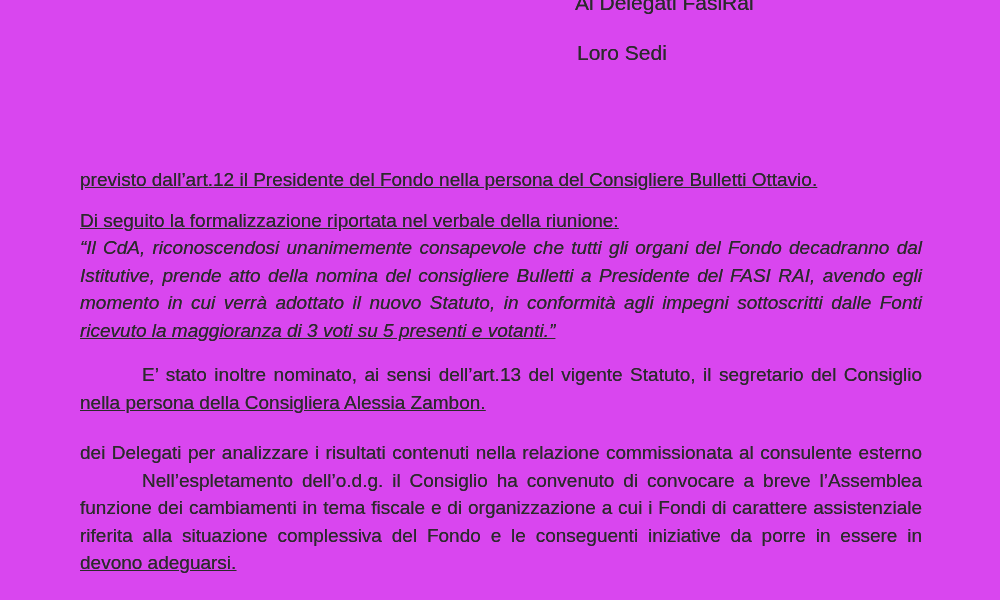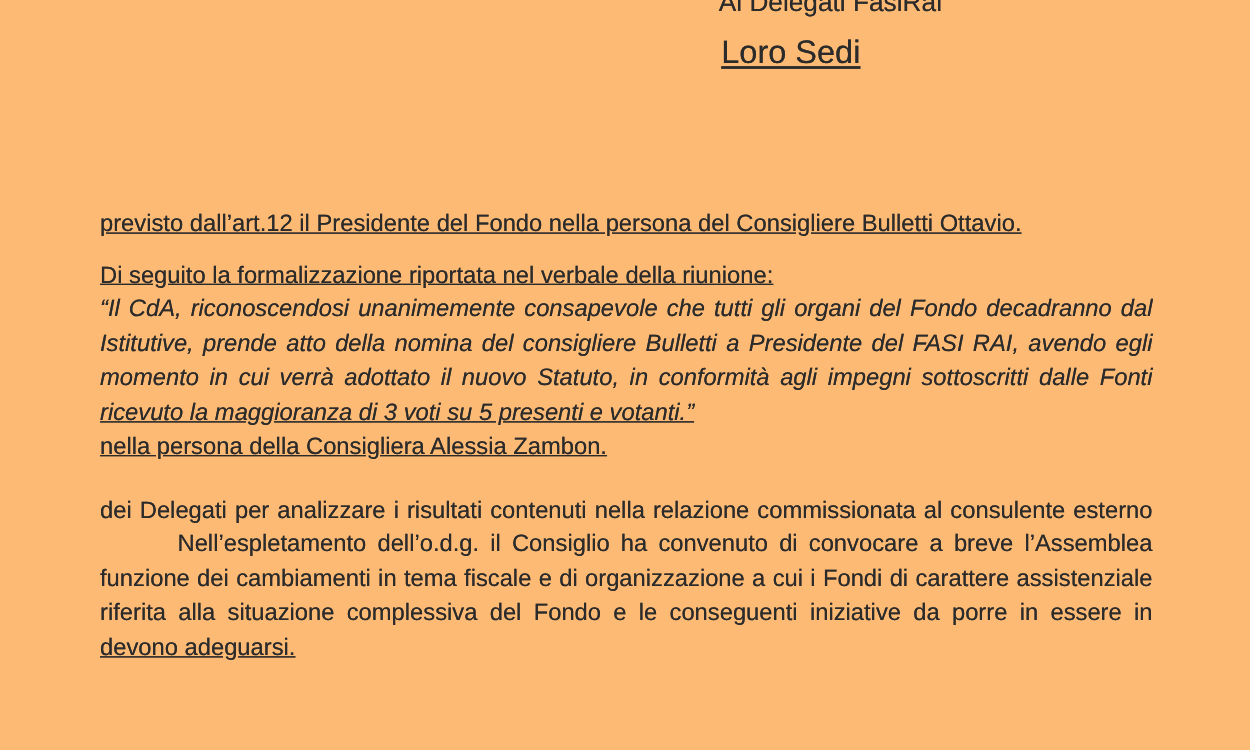--- a/index.html
+++ b/index.html
@@ -4,58 +4,57 @@
 <style>
   html, body {
     margin: 0;
     padding: 0;
     background: #ffffff;
   }
   .page {
     position: relative;
     width: 1000px;
     height: 600px;
-    background: #fdba74;
+    background: #d946ef;
     overflow: hidden;
     font-family: "Liberation Sans", "DejaVu Sans", sans-serif;
     color: #2b2b2b;
     
     text-shadow: 0 0 0.5px rgba(43,43,43,0.85);
   }
   .recipient {
     position: absolute;
     left: 575px;
     top: -11px;           
     font-size: 21px;
     line-height: 27.5px;
     white-space: nowrap;
   }
   .salutation {
     position: absolute;
     left: 577px;
-    top: 28px;
-    font-size: 26px;
+    top: 39px;
+    font-size: 21px;
     line-height: 27.5px;
-    text-decoration: underline;
     text-decoration-thickness: 2px;
     text-underline-offset: 3px;
     white-space: nowrap;
   }
   .body-text {
     position: absolute;
     left: 80px;
     top: 166px;
     width: 842px;
     font-size: 19px;
     line-height: 27.5px;
   }
   .para { margin: 0; }
   .para.mb13 { margin-bottom: 13px; }
   .para.mb0  { margin-bottom: 0; }
-  .para.mb17 { }
+  .para.mb17 { margin-bottom: 17px; }
   .para.mb23 { margin-bottom: 23px; }
   .para.p-italic { font-style: italic; }
   .line { width: 100%; }
   .jline {
     text-align: justify;
     text-align-last: justify;
   }
   .lastline { text-align: left; text-decoration: underline; }
   .fl-indent { text-indent: 62px; }
 </style>
@@ -79,20 +78,21 @@
       </div>
 
     <div class="para mb17 p-italic">
         <div class="line jline">“Il CdA, riconoscendosi unanimemente consapevole che tutti gli organi del Fondo decadranno dal</div>
         <div class="line jline">Istitutive, prende atto della nomina del consigliere Bulletti a Presidente del FASI RAI, avendo egli</div>
         <div class="line jline">momento in cui verrà adottato il nuovo Statuto, in conformità agli impegni sottoscritti dalle Fonti</div>
         <div class="line lastline">ricevuto la maggioranza di 3 voti su 5 presenti e votanti.”</div>
       </div>
 
     <div class="para mb23 indent-first">
+        <div class="line jline fl-indent">E’ stato inoltre nominato, ai sensi  dell’art.13 del vigente Statuto, il segretario del Consiglio</div>
         <div class="line lastline">nella persona della Consigliera Alessia Zambon.</div>
       </div>
 
     <div class="para indent-first">
         <div class="line jline">dei Delegati per analizzare i risultati contenuti nella relazione commissionata al consulente esterno</div>
         <div class="line jline fl-indent">Nell’espletamento dell’o.d.g. il Consiglio ha convenuto di convocare a breve l’Assemblea</div>
         <div class="line jline">funzione dei cambiamenti in tema fiscale e di organizzazione a cui i Fondi di carattere assistenziale</div>
         <div class="line jline">riferita alla situazione complessiva del Fondo e le conseguenti iniziative da porre in essere in</div>
         <div class="line lastline">devono adeguarsi.</div>
       </div>

